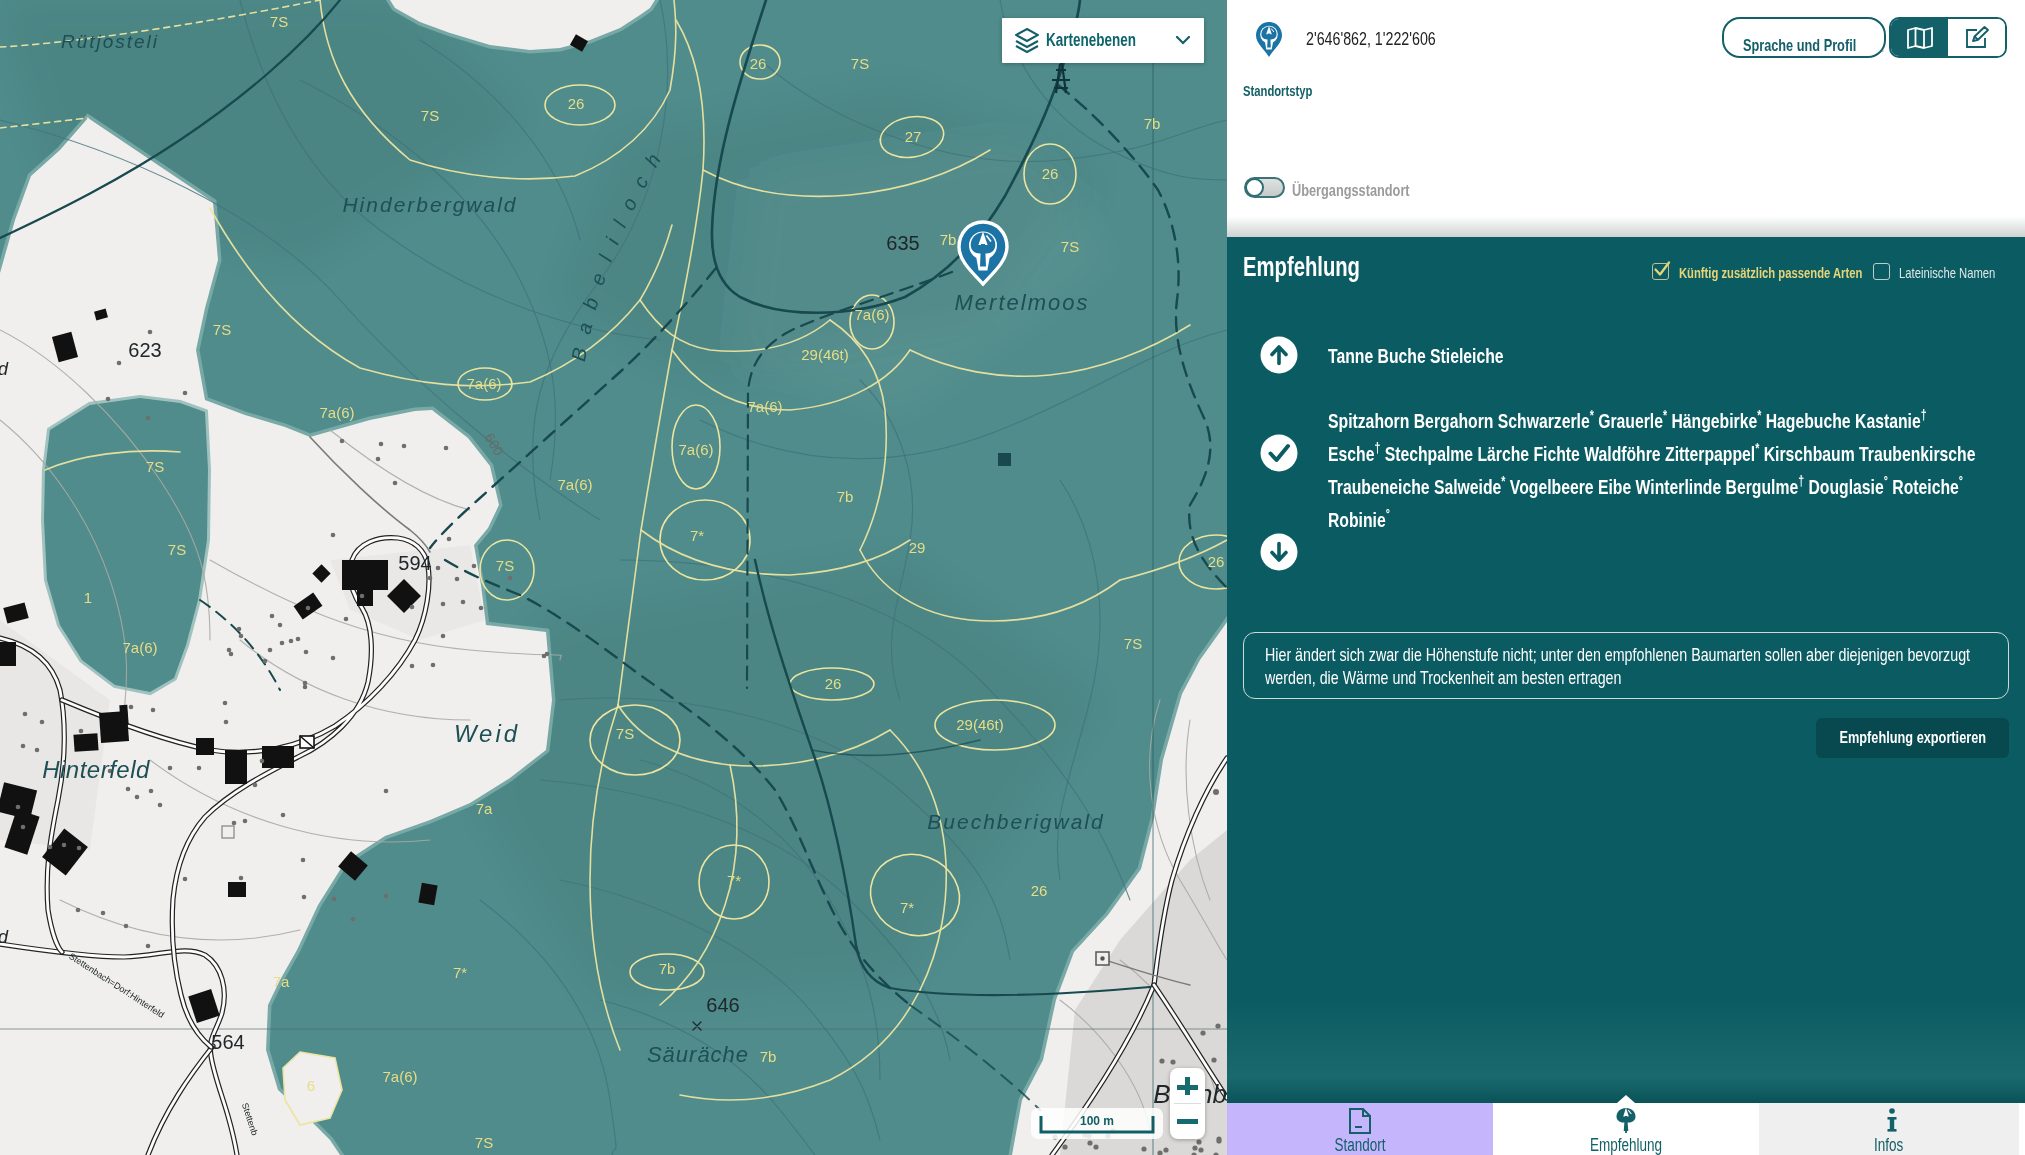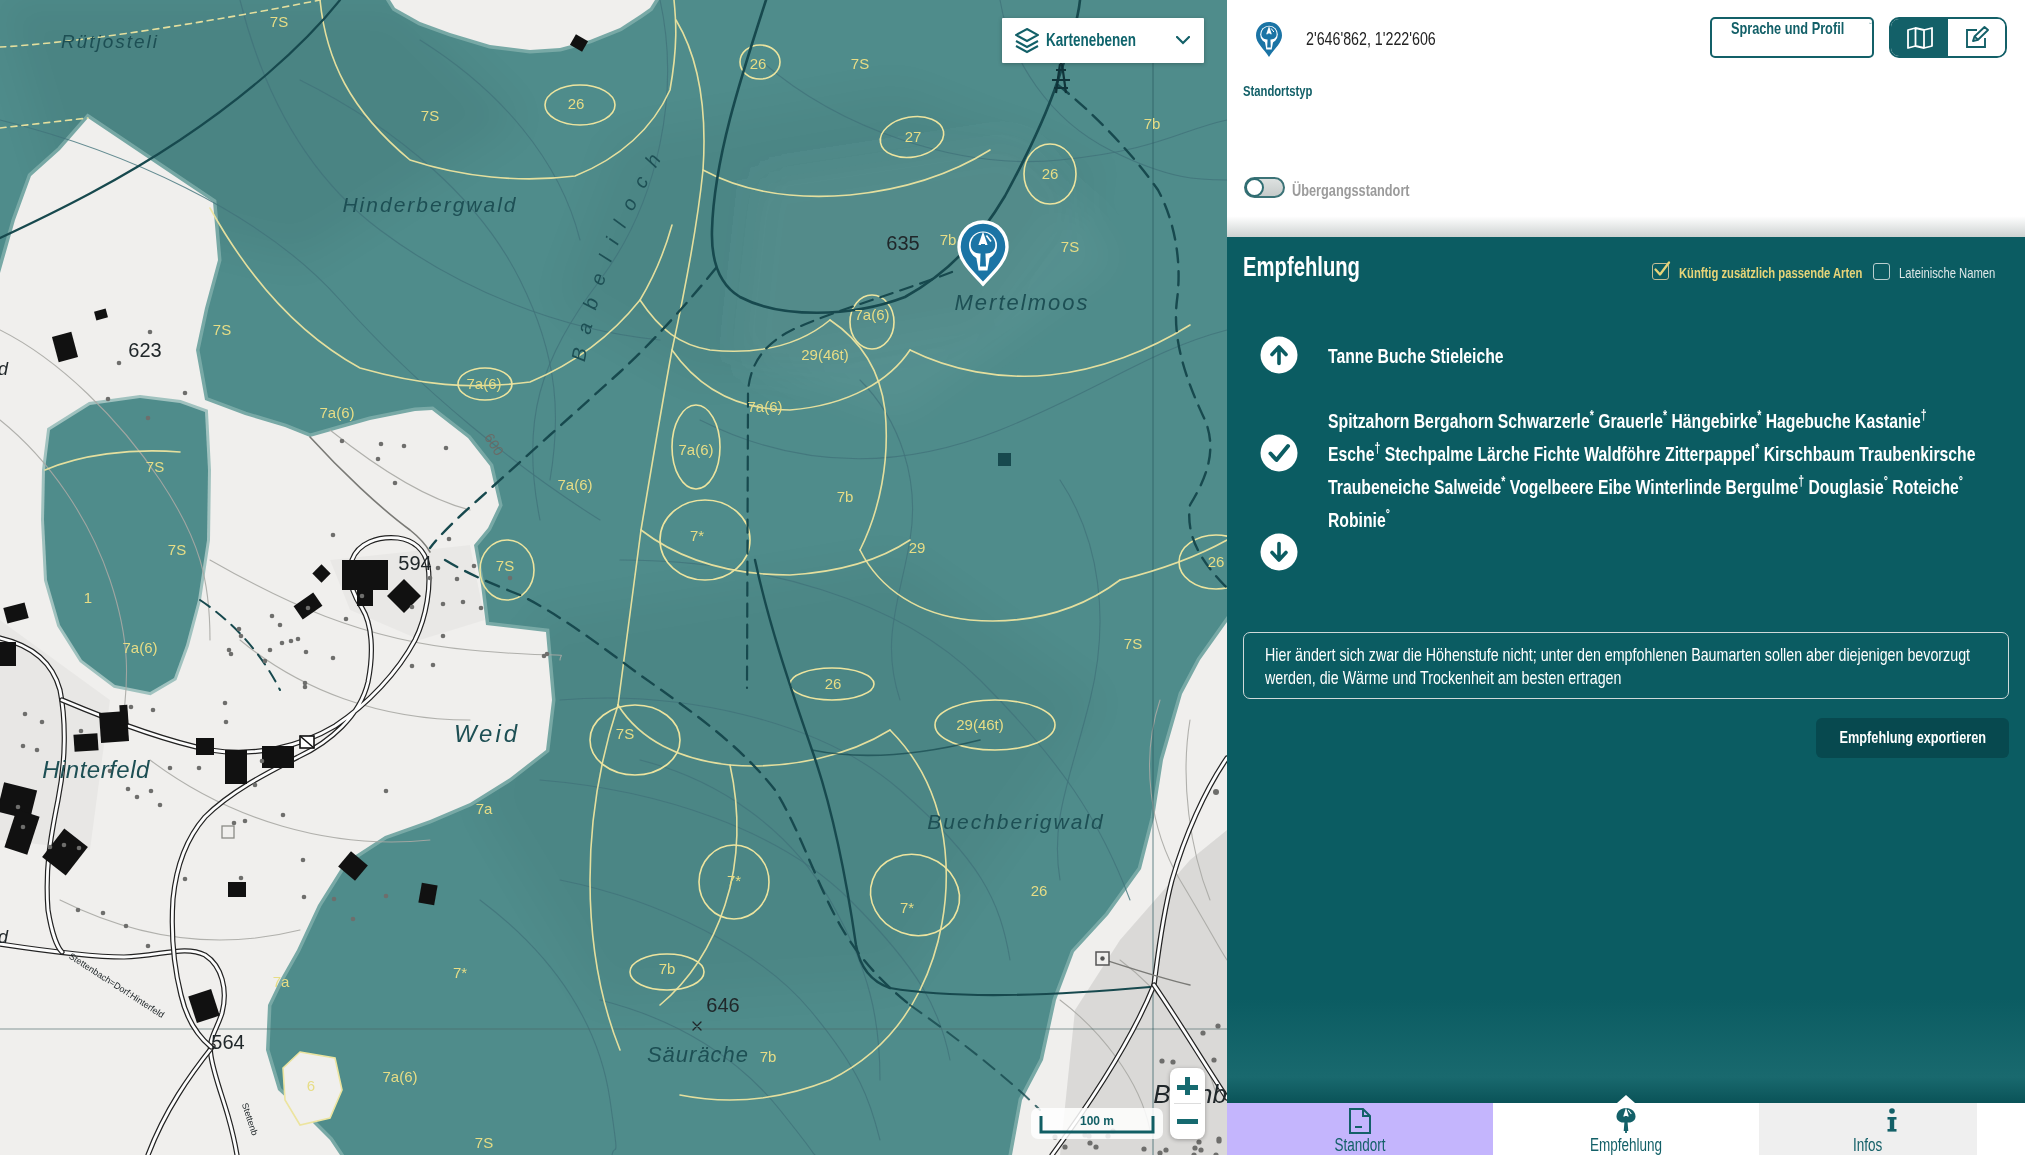--- a/index.html
+++ b/index.html
@@ -374,21 +374,21 @@
     <path d="M14,1 C21.5,1 27,7 27,14.5 C27,22 19,28 14,36 C9,28 1,22 1,14.5 C1,7 6.5,1 14,1 Z" fill="#1b74a5"></path>
     <circle cx="14" cy="13.5" r="8.8" fill="#fff"></circle>
     <path d="M9.7,19.5 L18.3,19.5 L16.7,28.5 L11.3,28.5 Z" fill="#fff"></path>
     <path d="M14,5.5 C18.5,5.5 21.6,9.2 21.6,13.2 C21.6,16.4 19.1,18.4 16,18.4 L12,18.4 C8.9,18.4 6.4,16.4 6.4,13.2 C6.4,9.2 9.5,5.5 14,5.5 Z" fill="#1b74a5"></path>
     <path d="M14,4.9 L16.8,13.2 L11.2,13.2 Z" fill="#fff"></path>
     <path d="M16.1,7.4 L18.9,11" stroke="#fff" stroke-width="1"></path>
     <path d="M12.8,12.6 L15.2,12.6 L15.8,26.5 L12.2,26.5 Z" fill="#1b74a5"></path>
   </svg>
   <div class="t" style="position:absolute;left:79px;top:28px;font-size:19px;color:#222">2'646'862, 1'222'606</div>
 
-  <div style="position:absolute;left:483px;top:17px;width:164px;height:41px;border:2px solid #136068;border-radius:5px;display:flex;align-items:flex-start;justify-content:center">
+  <div style="position:absolute;left:495px;top:17px;width:164px;height:41px;border:2px solid #136068;border-radius:18px;display:flex;align-items:flex-end;justify-content:center">
     <span class="tc" style="font-size:17px;font-weight:bold;color:#136068">Sprache und Profil</span>
     <svg width="14" height="9" viewBox="0 0 14 9" style="margin-left:6px">
           <path d="M1,1 L7,7 L13,1" stroke="#136068" stroke-width="2.2" fill="none" stroke-linecap="round"></path>
         </svg>
   </div>
 
   <div style="position:absolute;left:662px;top:17px;width:118px;height:41px;border:2px solid #136068;border-radius:10px;overflow:hidden;display:flex">
     <div style="width:50%;height:100%;background:#136068;display:flex;align-items:center;justify-content:center">
       <svg width="26" height="22" viewBox="0 0 26 22">
             <path d="M1,3 L8.5,1 L8.5,19 L1,21 Z M8.5,1 L17,3 L17,21 L8.5,19 Z M17,3 L25,1 L25,19 L17,21 Z" fill="none" stroke="#fff" stroke-width="1.8" stroke-linejoin="round"></path>
@@ -438,21 +438,21 @@
       <div class="nw">Esche<sup>†</sup> Stechpalme Lärche Fichte Waldföhre Zitterpappel<sup>*</sup> Kirschbaum Traubenkirsche</div>
       <div class="nw">Traubeneiche Salweide<sup>*</sup> Vogelbeere Eibe Winterlinde Bergulme<sup>†</sup> Douglasie<sup>°</sup> Roteiche<sup>°</sup></div>
       <div class="nw">Robinie<sup>°</sup></div>
     </div>
 
     <svg width="38" height="38" viewBox="0 0 38 38" style="position:absolute;left:33px;top:296px">
       <circle cx="19" cy="19" r="18.5" fill="#fff"></circle>
       <path d="M19,10.5 L19,26 M12,19.5 L19,27 L26,19.5" stroke="#0b5c62" stroke-width="3.6" fill="none" stroke-linecap="round" stroke-linejoin="round"></path>
     </svg>
 
-    <div style="position:absolute;left:16px;top:395px;width:766px;height:67px;border:1px solid #cfd9d9;border-radius:7px">
+    <div style="position:absolute;left:16px;top:395px;width:766px;height:67px;border:1px solid #cfd9d9;border-radius:12px">
       <div class="t" style="position:absolute;left:21px;top:11px;font-size:19px;color:#fff;line-height:22.5px">
             <div class="nw">Hier ändert sich zwar die Höhenstufe nicht; unter den empfohlenen Baumarten sollen aber diejenigen bevorzugt</div>
             <div class="nw">werden, die Wärme und Trockenheit am besten ertragen</div>
           </div>
     </div>
 
     <div style="position:absolute;left:589px;top:481px;width:193px;height:40px;background:#07494f;border-radius:6px;display:flex;align-items:center;justify-content:center">
           <span class="tc nw" style="font-size:17px;font-weight:bold;color:#fff">Empfehlung exportieren</span>
         </div>
   </div>
@@ -469,21 +469,21 @@
     <div style="width:266px;background:#fff;position:relative">
       <svg width="26" height="27" viewBox="0 0 26 27" style="position:absolute;left:120px;top:4px">
         <path d="M13,1 C18.5,1 22.5,5 22.5,9.5 C22.5,13 19.5,15.5 16,15.5 L10,15.5 C6.5,15.5 3.5,13 3.5,9.5 C3.5,5 7.5,1 13,1 Z" fill="#136068"></path>
         <path d="M13,0.5 L15.8,9.5 L10.2,9.5 Z" fill="#fff"></path>
         <path d="M15.2,3 L18.3,7" stroke="#fff" stroke-width="1.1"></path>
         <path d="M11.9,8.9 L14.1,8.9 L15.3,24 L13.9,24 L13.9,26 L12.1,26 L12.1,24 L10.7,24 Z" fill="#136068"></path>
         <path d="M12.5,9 L13.5,9 L14,23 L12,23 Z" fill="none"></path>
       </svg>
       <div style="position:absolute;left:0;right:0;top:32px;text-align:center"><span class="tc" style="font-size:18px;color:#136068">Empfehlung</span></div>
     </div>
-    <div style="width:218px;background:#efefef;position:relative">
+    <div style="width:260px;background:#efefef;position:relative">
       <svg width="10" height="26" viewBox="0 0 10 26" style="position:absolute;left:128px;top:5px">
             <circle cx="5" cy="3" r="2.8" fill="#136068"></circle>
             <rect x="2.8" y="9" width="4.4" height="14" fill="#136068"></rect>
             <rect x="0.5" y="9" width="9" height="2.6" fill="#136068"></rect>
             <rect x="0.5" y="21" width="9" height="2.6" fill="#136068"></rect>
           </svg>
       <div style="position:absolute;left:0;right:0;top:32px;text-align:center"><span class="tc" style="font-size:18px;color:#136068">Infos</span></div>
     </div>
   </div>
   <div style="position:absolute;left:390px;top:1095px;width:0;height:0;border-left:9px solid transparent;border-right:9px solid transparent;border-bottom:8px solid #fff"></div>

